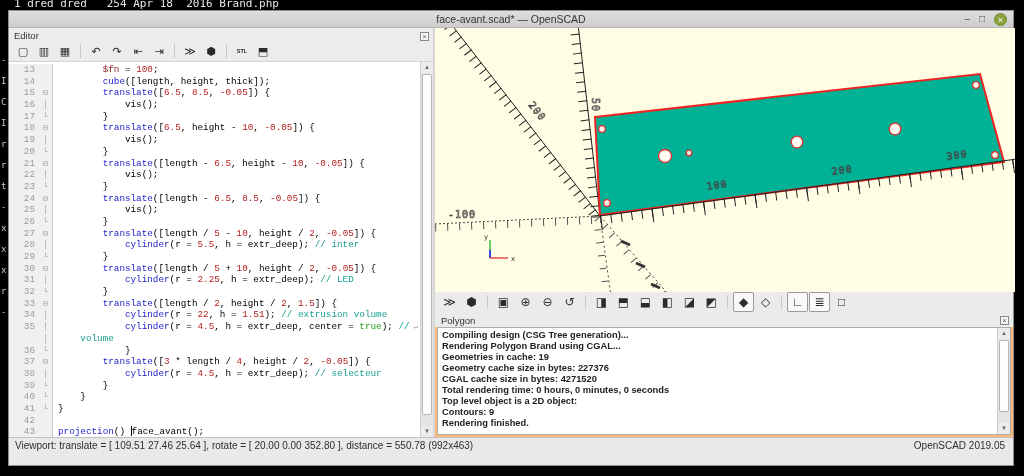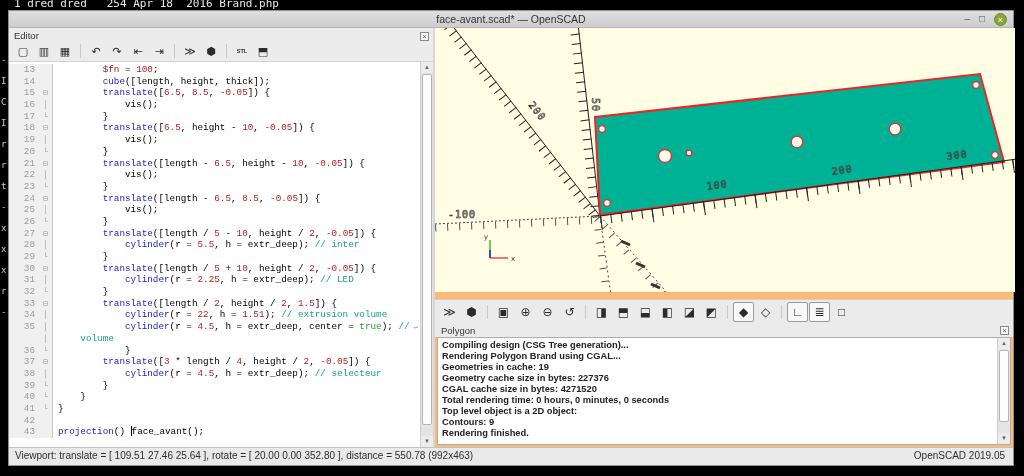--- a/index.html
+++ b/index.html
@@ -63,21 +63,21 @@
   .vp-toolbar{height:24px;background:#ebebeb;border-top:1px solid #cfcfcf;display:flex;align-items:center;
     padding-left:4px;gap:1px;flex:0 0 auto;}
   .vp-toolbar .tb-btn{width:21px;height:20px;font-size:12px;}
   .console-head{height:13px;background:#ebebeb;display:flex;align-items:center;justify-content:space-between;
     padding:0 4px 0 6px;font-size:9.5px;color:#333;flex:0 0 auto;}
   .console-box{flex:0 0 106px;margin:0 2px 2px 2px;background:#fff;border:1px solid #aeaeae;position:relative;overflow:hidden;font-weight:bold;}
   .console-lines{position:absolute;left:4px;top:2px;right:14px;font-size:9.3px;line-height:11px;color:#222;}
   .console-lines div{white-space:pre;}
   
   .statusbar{height:15px;background:#e9e9e9;border-top:1px solid #c2c2c2;display:flex;align-items:center;
-    justify-content:space-between;padding:0 8px 2px 6px;font-size:10px;color:#2e2e2e;flex:0 0 auto;}
+    justify-content:space-between;padding:0 8px 12px 6px;font-size:10px;color:#2e2e2e;flex:0 0 auto;}
   .ruler-label{font-family:"DejaVu Sans Mono",monospace;font-size:10px;fill:none;stroke:#444;stroke-width:0.7;letter-spacing:1px;}
   .giz-label{font-family:"DejaVu Sans",sans-serif;font-size:7px;fill:#333;}
 </style>
 </head>
 <body>
 
 <div class="screen">
   <div class="term-top">1 dred dred   254 Apr 18  2016 Brand.php</div>
   <div class="term-left">-
 I

